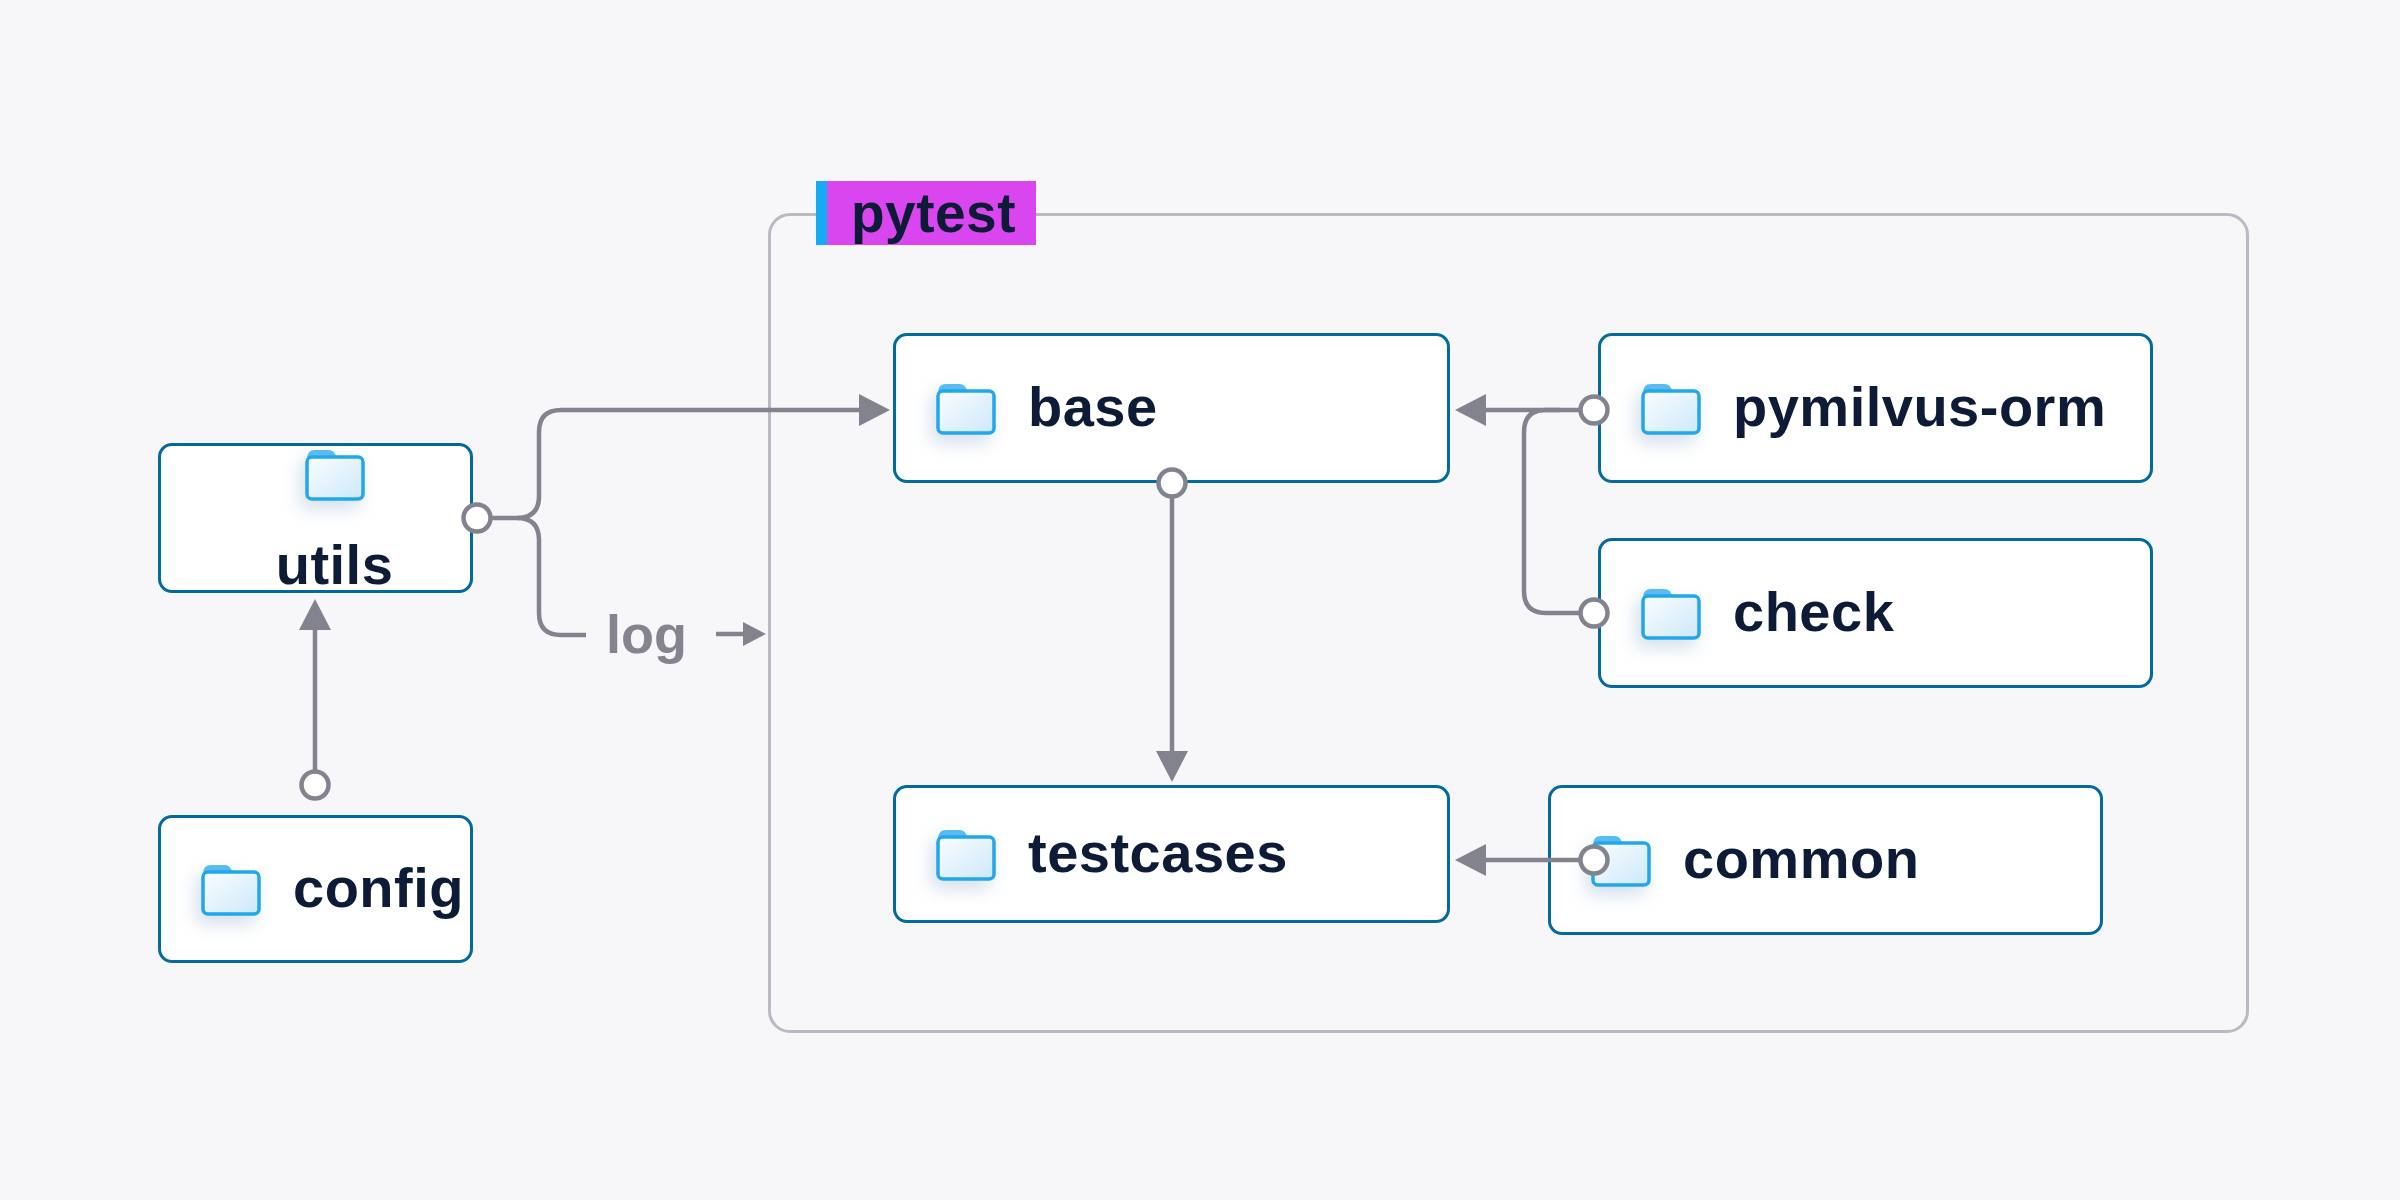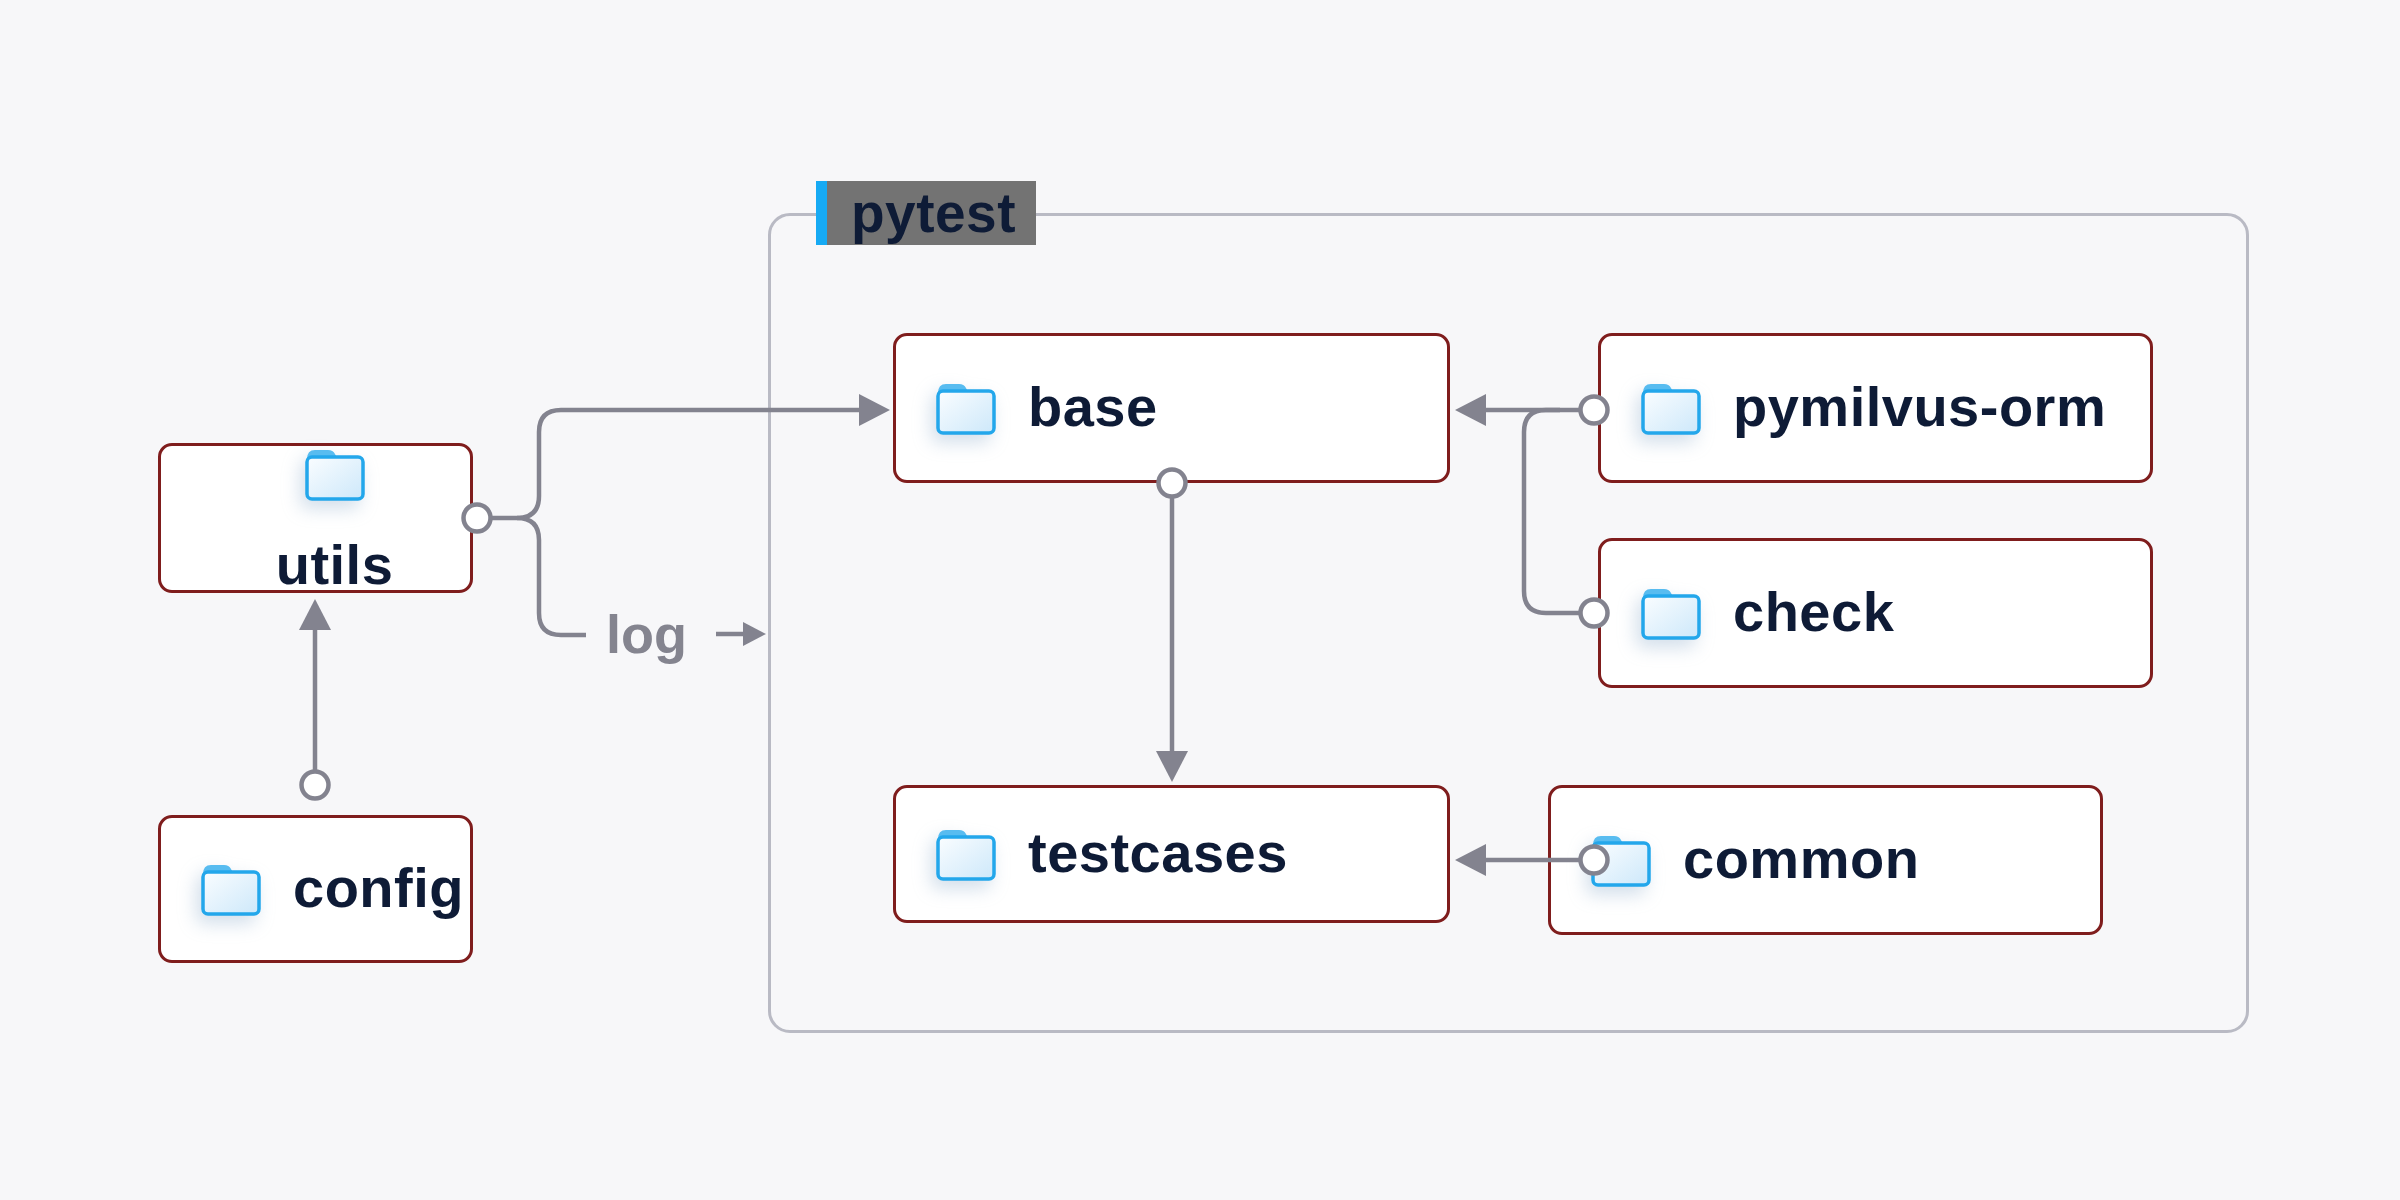--- a/index.html
+++ b/index.html
@@ -29,42 +29,42 @@
     z-index: 1;
   }
   .group-label {
     position: absolute;
     left: 816px;
     top: 181px;
     height: 64px;
     display: flex;
     align-items: center;
     gap: 24px;
-    background: #737373;
+    background: #d946ef;
     padding: 0 20px 0 0;
     z-index: 3;
   }
   .accent-bar {
     width: 11px;
     height: 64px;
     background: #16aaf4;
   }
   .group-label-text {
     font-size: 55px;
     font-weight: 700;
     color: #0e1b36;
     letter-spacing: 0.5px;
     line-height: 64px;
   }
 
   
   .node {
     position: absolute;
     background: #ffffff;
-    border: 3px solid #7f1d1d;
+    border: 3px solid #0369a1;
     border-radius: 14px;
     display: flex;
     align-items: center;
     padding-left: 38px;
     gap: 30px;
     box-sizing: border-box;
     z-index: 2;
   }
   .node-label {
     font-size: 56px;

